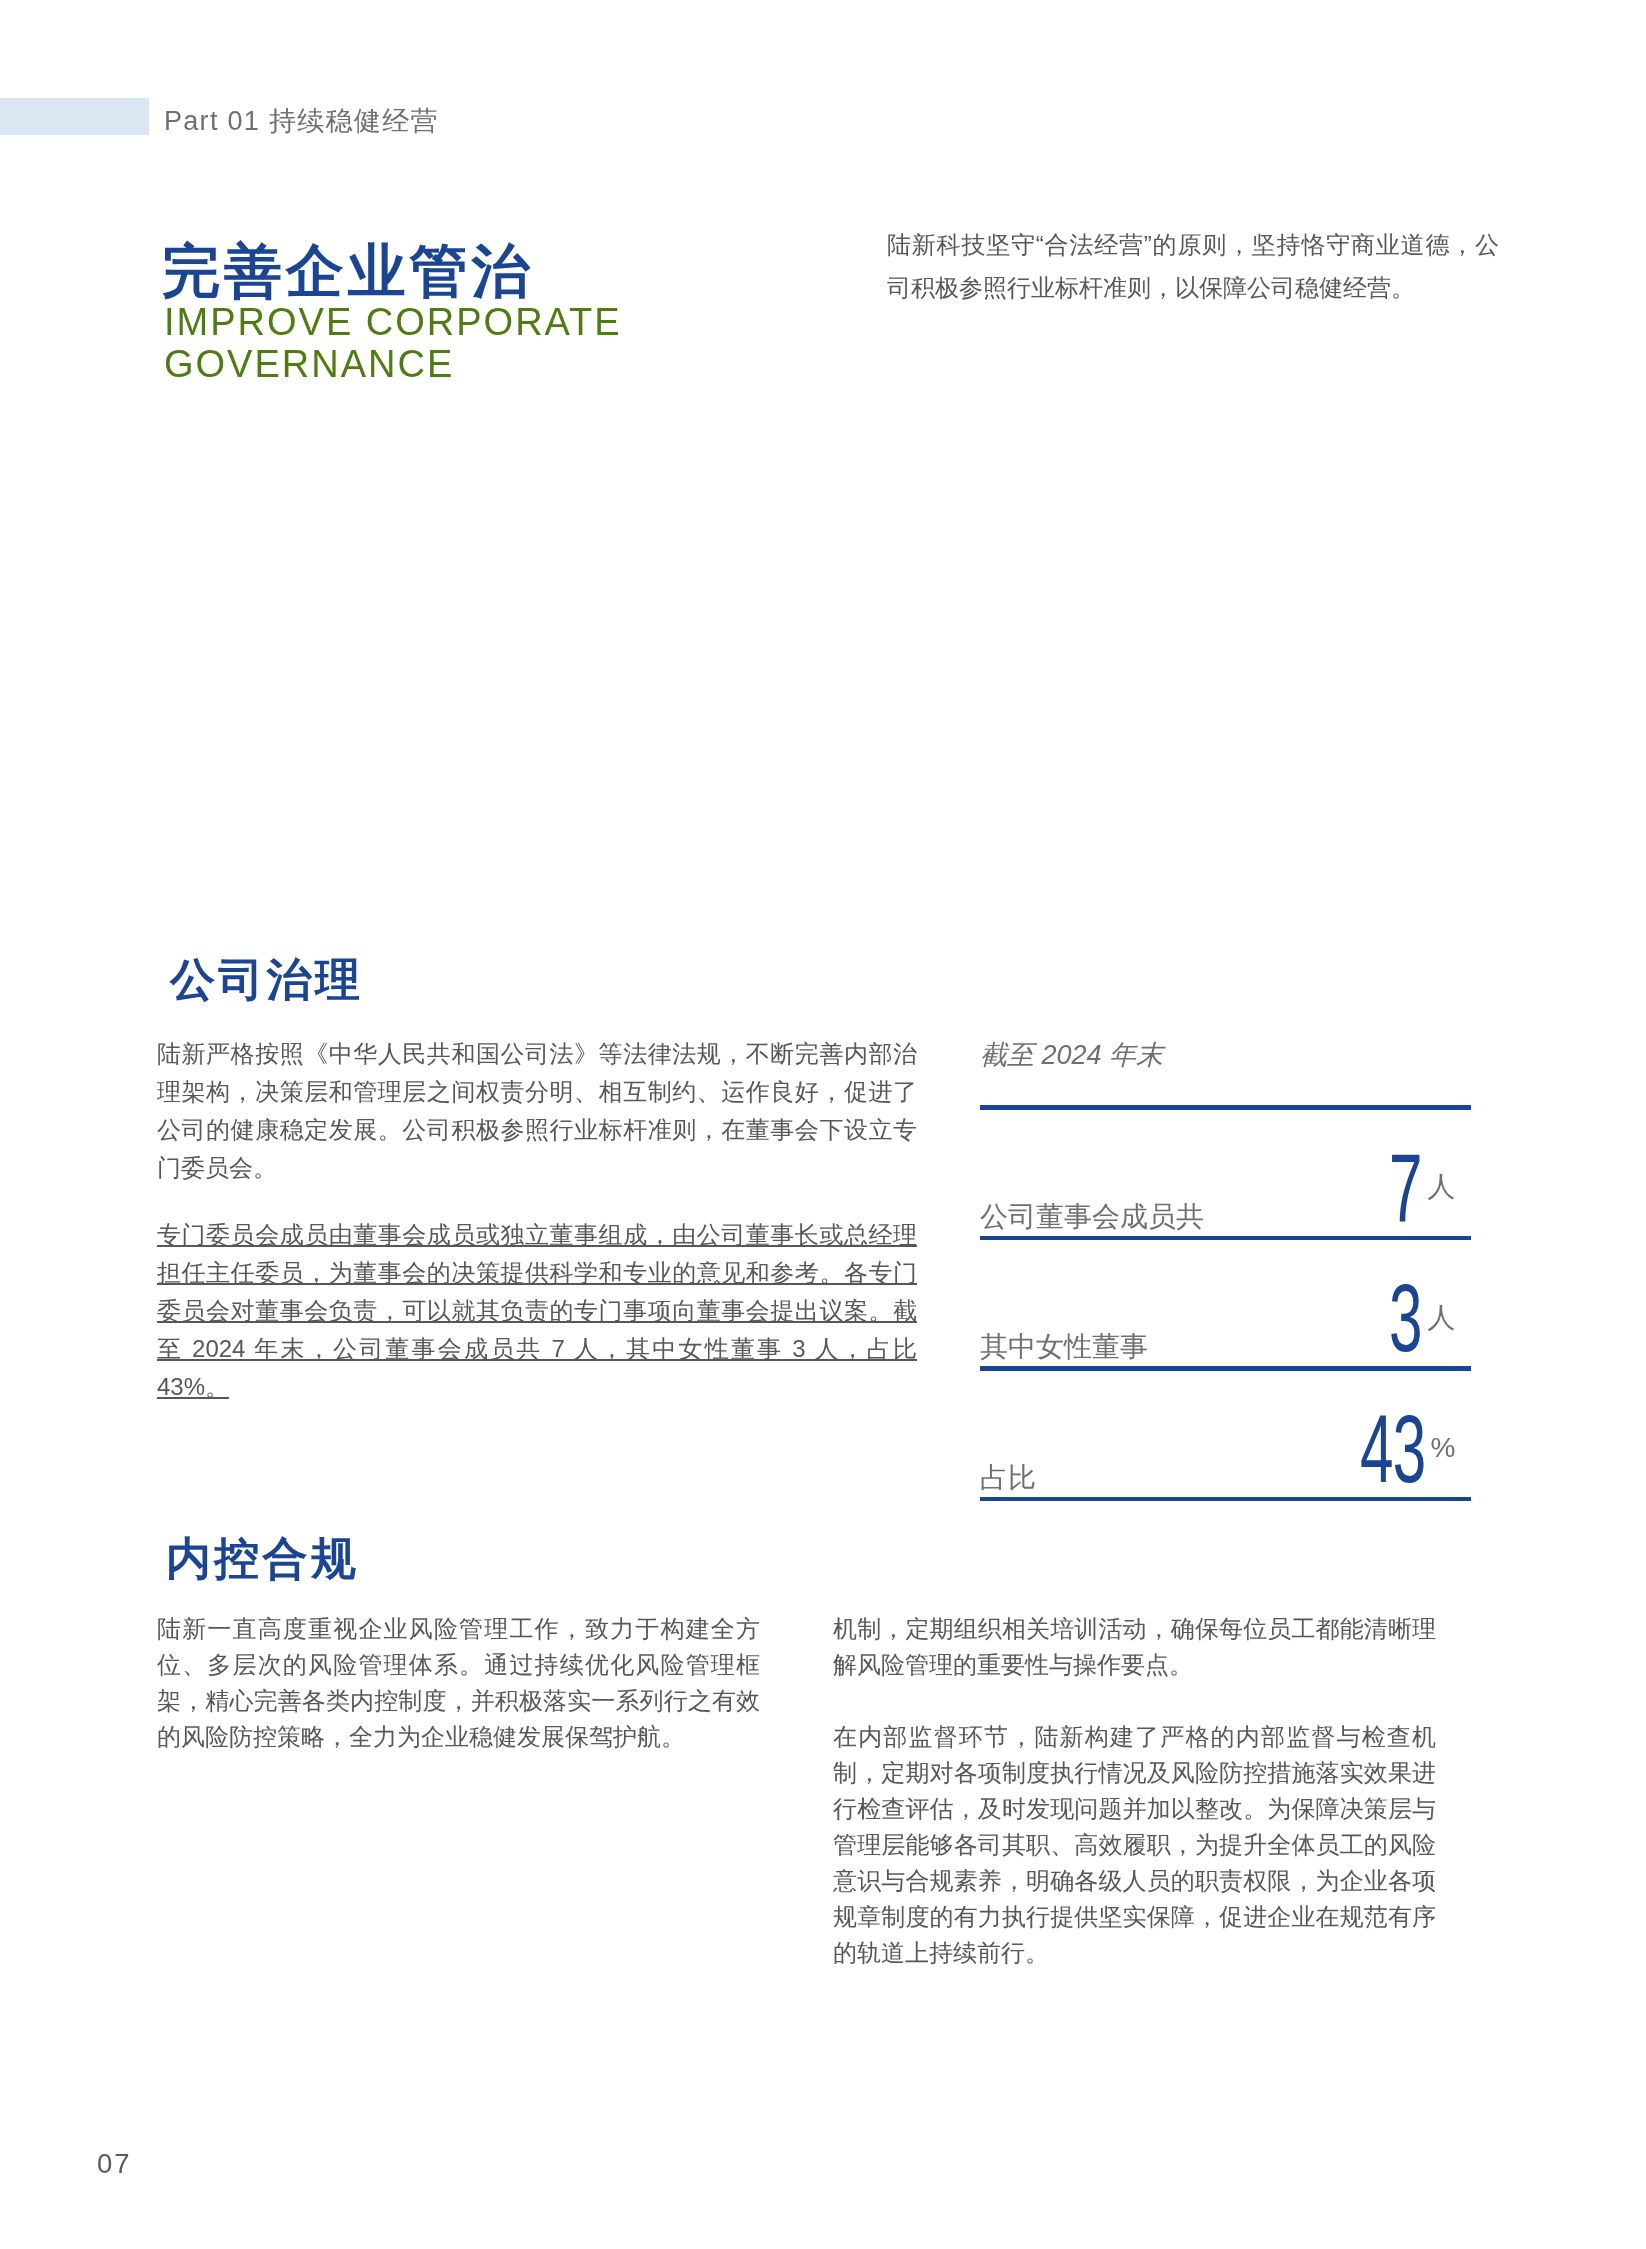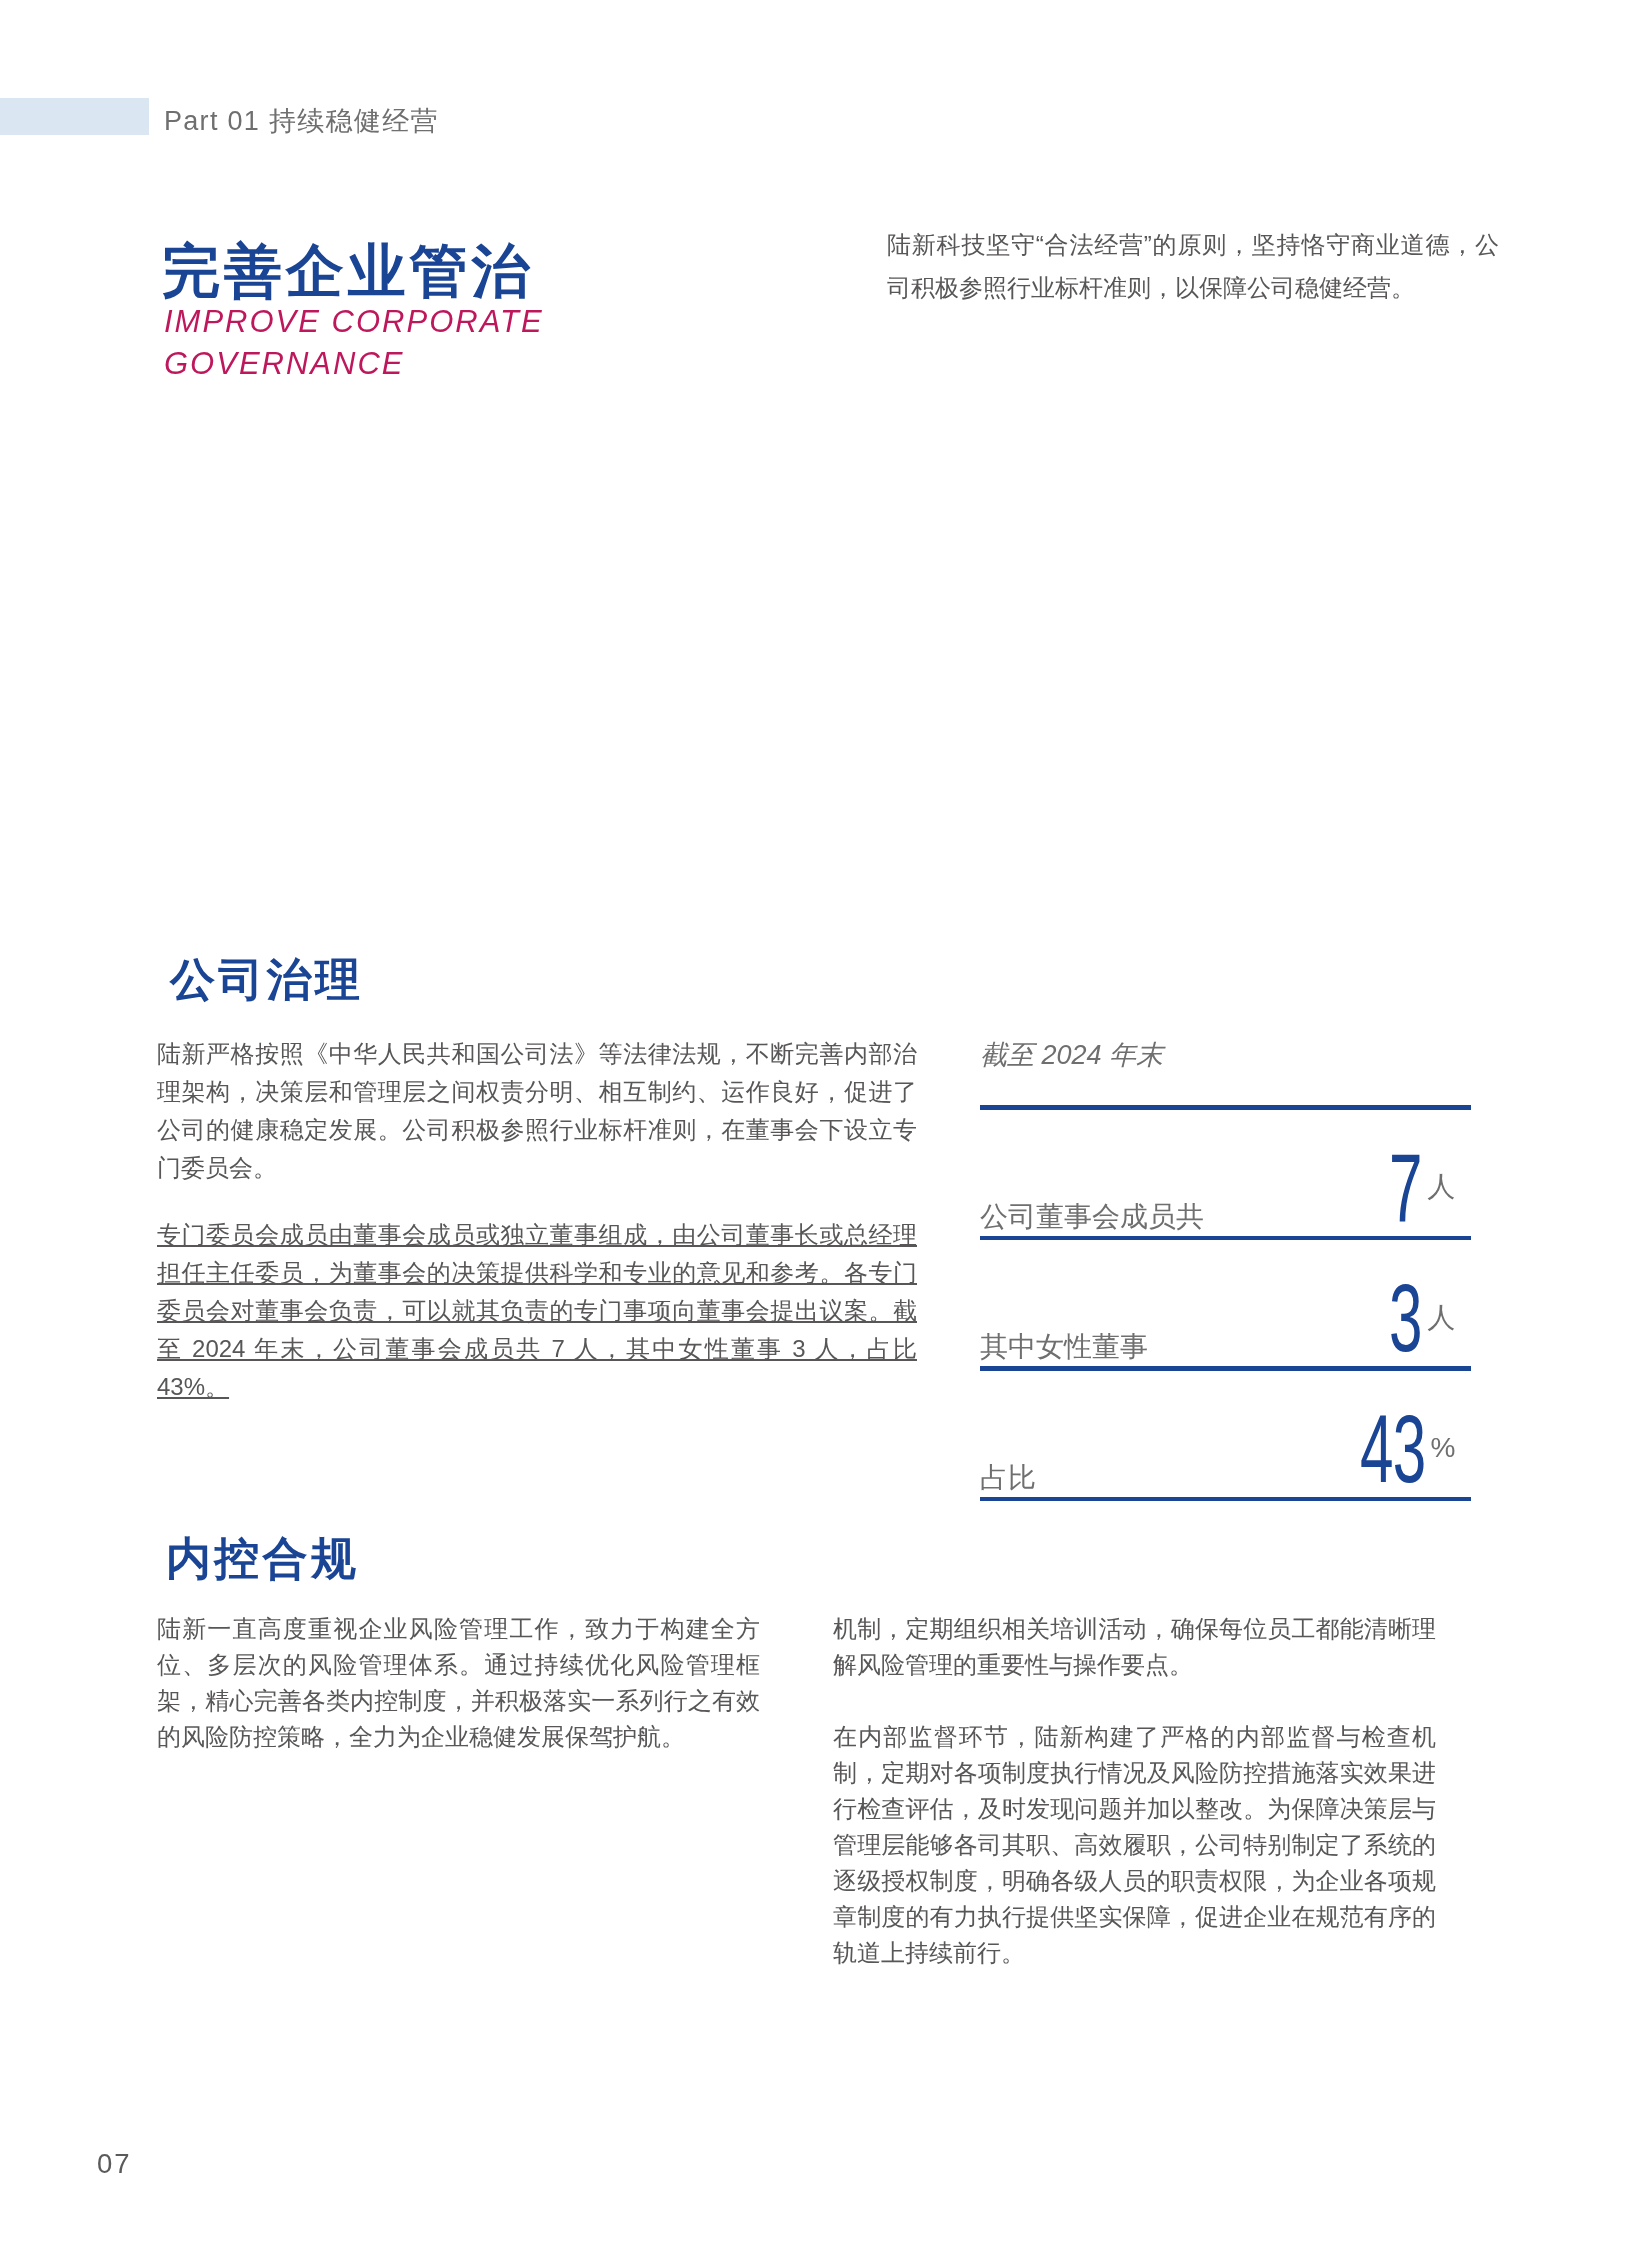--- a/index.html
+++ b/index.html
@@ -15,21 +15,21 @@
     height:2250px;
     background:#ffffff;
     font-family:"Liberation Sans","DejaVu Sans",sans-serif;
     overflow:hidden;
   }
   
   .part-bar{position:absolute;left:0;top:98px;width:149px;height:37px;background:var(--bar);}
   .part-label{position:absolute;left:164px;top:103px;font-size:27px;color:var(--label-gray);letter-spacing:1.3px;}
   
   .title-zh{position:absolute;left:162px;top:233px;margin:0;font-size:58px;font-weight:bold;color:var(--accent);letter-spacing:3.9px;}
-  .title-en{position:absolute;left:164px;top:301px;font-size:31px;line-height:42px;color:#be185d;letter-spacing:2px;white-space:pre-line;font-style:italic;}
+  .title-en{position:absolute;left:164px;top:301px;font-size:38px;line-height:42px;color:#4d7c0f;letter-spacing:2px;white-space:pre-line;}
   
   .intro{position:absolute;left:887px;top:223px;width:612px;margin:0;font-size:24px;line-height:43px;color:var(--body-gray);text-align:justify;}
   
   .heading{position:absolute;margin:8px;font-size:45px;font-weight:bold;color:var(--accent);letter-spacing:3.3px;}
   .heading-gov{left:162px;top:942px;}
   .heading-comp{left:158px;top:1521px;}
   
   .body{position:absolute;color:var(--body-gray);font-size:24px;text-align:justify;}
   .body p{margin:0;}
   .gov-body{left:157px;top:1035px;width:760px;line-height:38px;}
@@ -104,19 +104,19 @@
   </div>
 
   <h2 class="heading heading-comp">内控合规</h2>
 
   <div class="body col col-left">
     <p>陆新一直高度重视企业风险管理工作，致力于构建全方位、多层次的风险管理体系。通过持续优化风险管理框架，精心完善各类内控制度，并积极落实一系列行之有效的风险防控策略，全力为企业稳健发展保驾护航。</p>
   </div>
 
   <div class="body col col-right">
     <p>机制，定期组织相关培训活动，确保每位员工都能清晰理解风险管理的重要性与操作要点。</p>
-    <p>在内部监督环节，陆新构建了严格的内部监督与检查机制，定期对各项制度执行情况及风险防控措施落实效果进行检查评估，及时发现问题并加以整改。为保障决策层与管理层能够各司其职、高效履职，公司特别制定了系统的逐级授权制度，明确各级人员的职责权限，为企业各项规章制度的有力执行提供坚实保障，促进企业在规范有序的轨道上持续前行。</p>
+    <p>在内部监督环节，陆新构建了严格的内部监督与检查机制，定期对各项制度执行情况及风险防控措施落实效果进行检查评估，及时发现问题并加以整改。为保障决策层与管理层能够各司其职、高效履职，为提升全体员工的风险意识与合规素养，明确各级人员的职责权限，为企业各项规章制度的有力执行提供坚实保障，促进企业在规范有序的轨道上持续前行。</p>
   </div>
 
   <div class="page-number">07</div>
 
 </div>
 
 
 </body></html>

